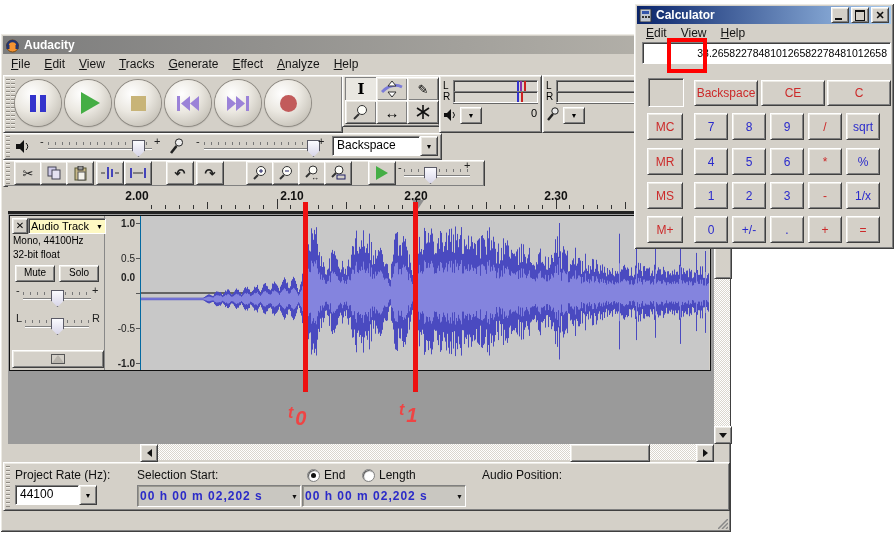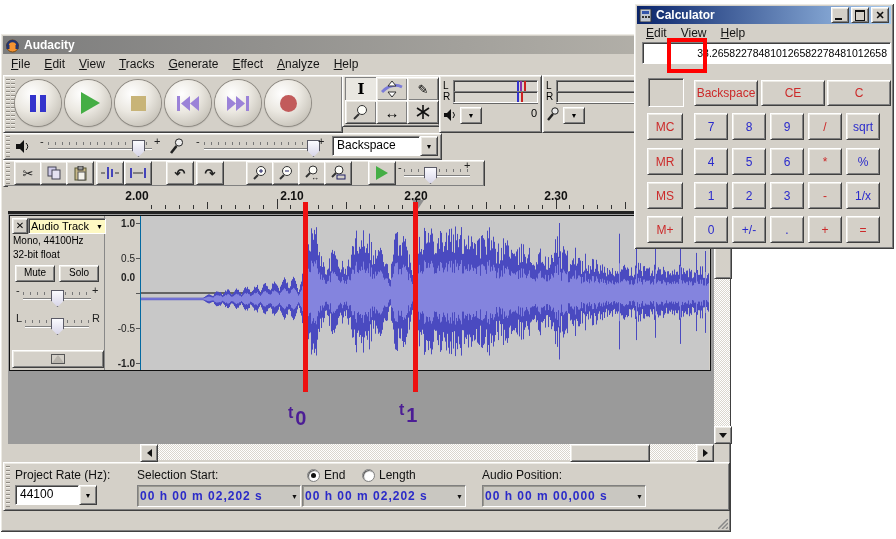--- a/index.html
+++ b/index.html
@@ -45,21 +45,21 @@
              box-shadow:inset 1px 1px 0 #9a9890;display:flex;align-items:center;
              color:#2B2BC8;font-size:12px;font-weight:bold;letter-spacing:1px;padding:0 2px;}
   .timefield .dd{margin-left:auto;color:#111;font-size:7px;letter-spacing:0;}
   .lbl{position:absolute;font-size:12px;color:#111;}
   .radio{position:absolute;width:11px;height:11px;border-radius:50%;background:#fff;
          border:1px solid #808080;box-shadow:inset 1px 1px 1px #555;}
   .radio.on::after{content:"";position:absolute;left:3px;top:3px;width:5px;height:5px;border-radius:50%;background:#111;}
   .statuspanel{position:absolute;height:18px;border:1px solid;border-color:#808080 #fff #fff #808080;
                font-size:11px;color:#111;display:flex;align-items:center;padding:0 4px;}
   .redline{position:absolute;width:5px;background:#EE1111;z-index:5;}
-  .red-t{position:absolute;z-index:5;color:#4c1d95;font-size:16px;font-weight:bold;}
+  .red-t{position:absolute;z-index:5;color:#ef4444;font-size:16px;font-weight:bold;font-style:italic;}
   .red-t .tsub{font-size:20px;position:relative;top:7px;left:2px;}
   
   .calcbtn{position:absolute;display:flex;align-items:center;justify-content:center;font-size:12px;}
   .k-red{color:#CC2A2A;}
   .k-blue{color:#2A2ACC;}
   .scroll{background:repeating-conic-gradient(#FFFFFF 0 25%,#DAD6CE 0 50%) 0 0/2px 2px;}
   .sarrow{position:absolute;display:flex;align-items:center;justify-content:center;}
   .tri{width:0;height:0;display:block;}
 </style>
 </head>
@@ -444,24 +444,20 @@
       </div>
       <span class="radio on" style="left:303px;top:6px"></span>
       <span class="lbl" style="left:320px;top:5px">End</span>
       <span class="radio" style="left:358px;top:6px"></span>
       <span class="lbl" style="left:375px;top:5px">Length</span>
       <div class="timefield" style="left:298px;top:22px;width:158px">
         <span>00 h 00 m 02,202 s</span>
           <span class="dd">▼</span>
       </div>
       <span class="lbl" style="left:478px;top:5px">Audio Position:</span>
-      <div class="timefield" style="left:478px;top:22px;width:158px">
-        <span>00 h 00 m 00,000 s</span>
-          <span class="dd">▼</span>
-      </div>
     </div>
 
     <svg width="10" height="10" style="position:absolute;right:3px;bottom:3px">
       <g stroke="#888" stroke-width="1.5">
           <line x1="10" y1="0" x2="0" y2="10"></line>
           <line x1="10" y1="4" x2="4" y2="10"></line>
           <line x1="10" y1="8" x2="8" y2="10"></line>
         </g>
     </svg>
   </div>

